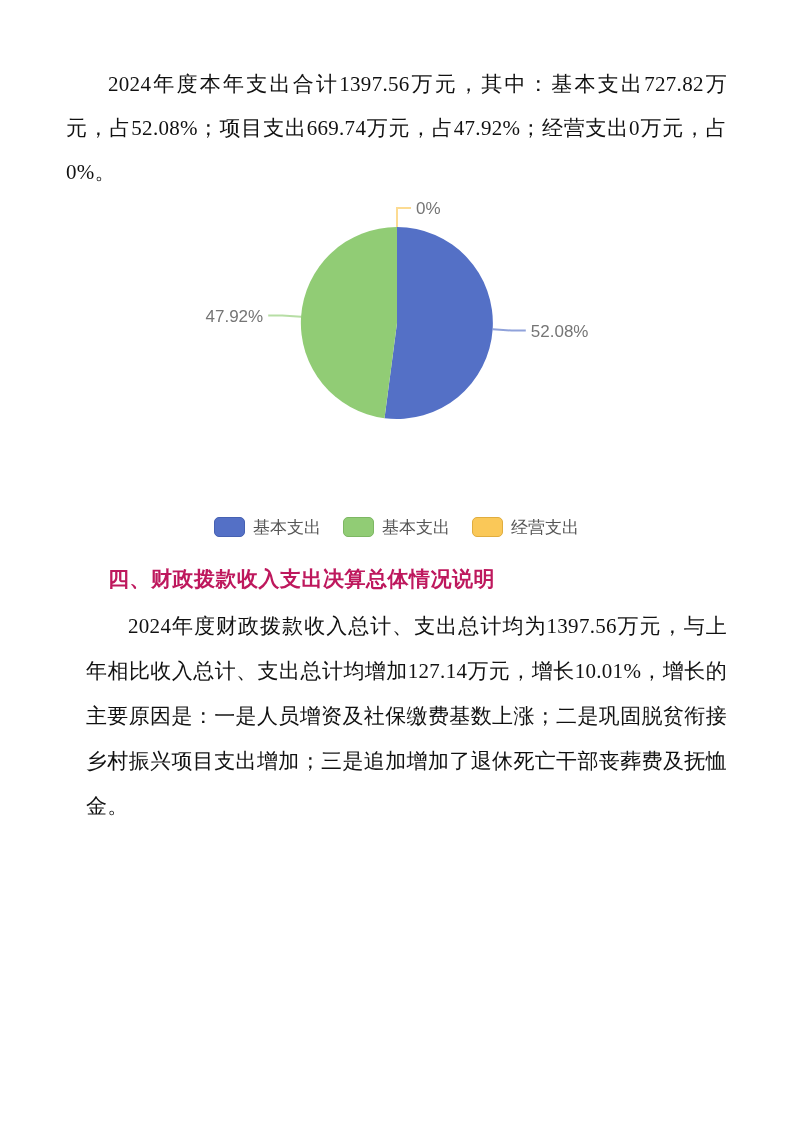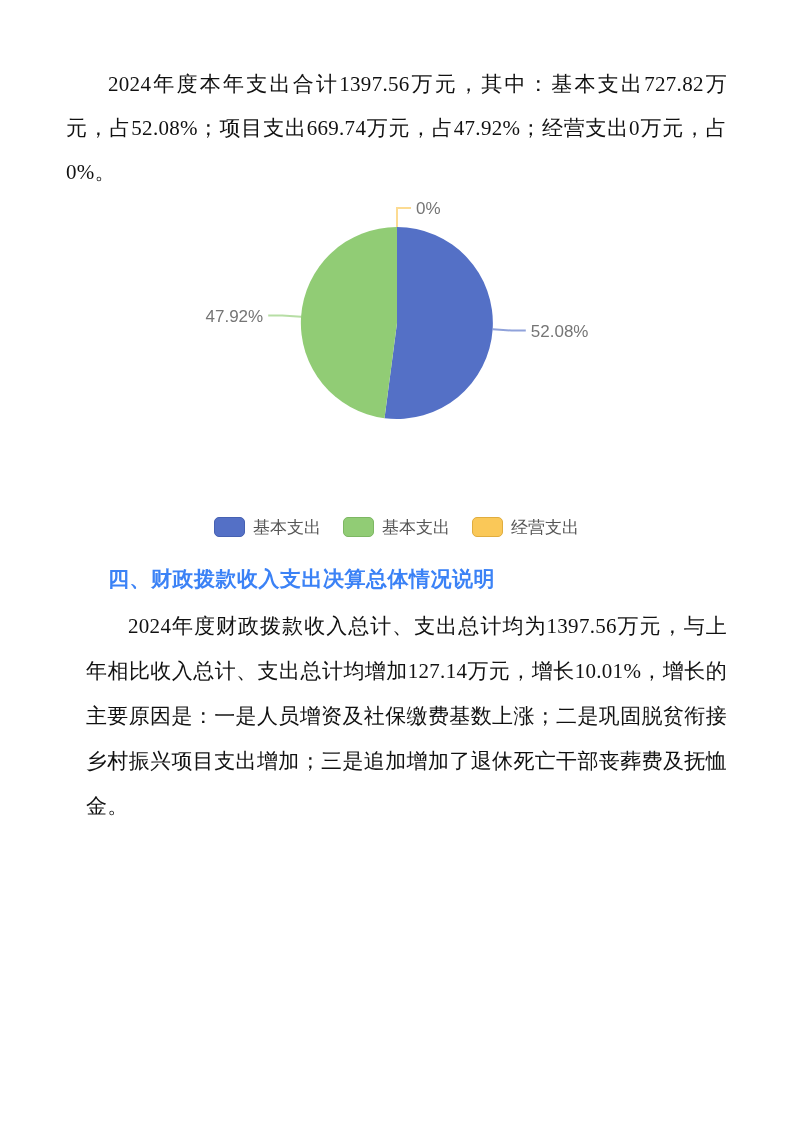--- a/index.html
+++ b/index.html
@@ -73,21 +73,21 @@
   .legend-label {
     font-family: "Liberation Sans", "DejaVu Sans", sans-serif;
     font-size: 17px;
     color: #555555;
   }
   .section-heading {
     margin-top: 26px;
     padding-left: 2em;
     font-size: 21px;
     font-weight: bold;
-    color: #3b82f6;
+    color: #be185d;
     line-height: 30px;
     letter-spacing: 0.5px;
   }
   .para2 {
     margin-top: 10px;
     line-height: 45px;
     margin-left: 20px;
   }
 </style>
 </head>

